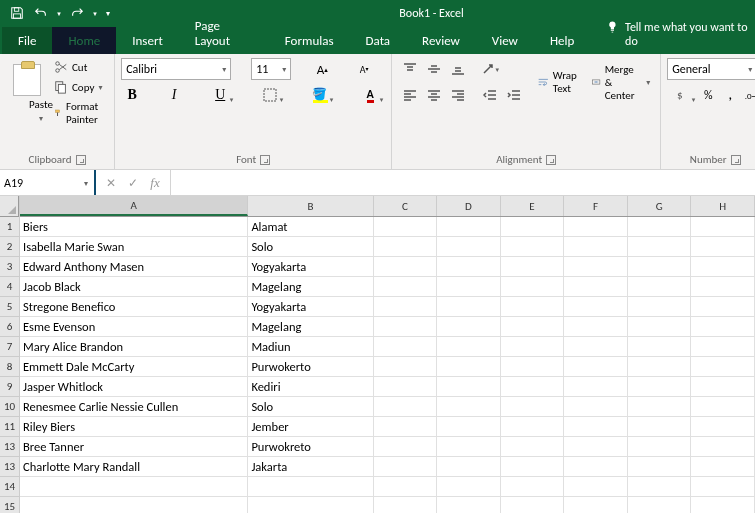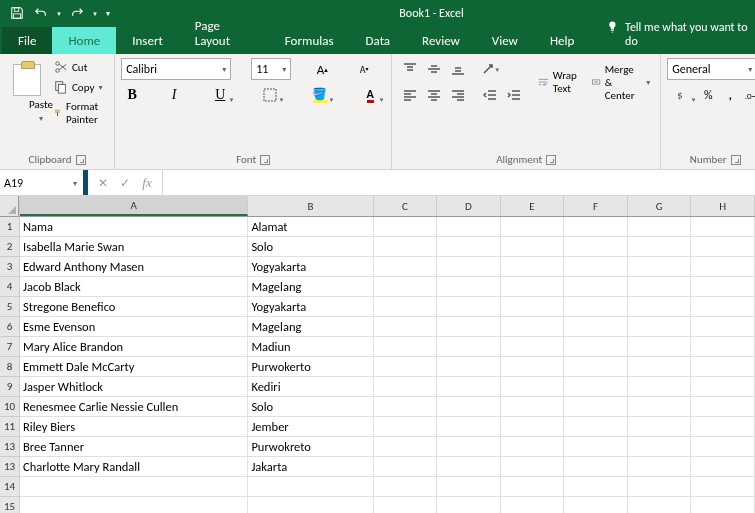--- a/index.html
+++ b/index.html
@@ -9,21 +9,21 @@
 .titlebar { background: #0e6635; height: 26px; display: flex; align-items: center; color: #fff; padding: 0 6px; }
 .titlebar .qa { display: flex; gap: 2px; align-items: center; }
 .titlebar .qa > div { width: 22px; height: 22px; display: flex; align-items: center; justify-content: center; cursor: pointer; }
 .titlebar .qa svg { fill: #fff; }
 .titlebar .title { flex: 1; text-align: center; font-size: 12px; color: #fff; }
 
 
 .menubar { background: #0e6635; height: 28px; display: flex; align-items: flex-end; padding-left: 2px; }
 .menubar .tab { padding: 6px 16px; color: #fff; font-size: 13px; cursor: pointer; }
 .menubar .tab.file { background: #0b5229; }
-.menubar .tab.active { background: #5eead4; color: #217346; }
+.menubar .tab.active { background: #0f172a; color: #217346; }
 .menubar .tellme { display: flex; color: #fff; margin-left: 12px; gap: 6px; padding: 6px 4px; }
 .menubar .tellme svg { fill: #fff; width: 14px; height: 14px; }
 
 
 .ribbon { background: #f3f2f1; height: 116px; display: flex; border-bottom: 1px solid #d4d4d4; }
 .group { border-right: 1px solid #d4d4d4; padding: 4px 6px 0 6px; display: flex; flex-direction: column; justify-content: space-between; }
 .group-label { text-align: center; font-size: 11px; color: #666; padding: 2px 0 3px 0; display: flex; justify-content: center; align-items: center; gap: 4px;}
 .group-label .launcher { width: 10px; height: 10px; border: 1px solid #888; position: relative; cursor: pointer; }
 .group-label .launcher::after { content:''; position:absolute; right:1px; bottom:1px; width:3px; height:3px; border-right:1px solid #888; border-bottom:1px solid #888; }
 
@@ -62,21 +62,21 @@
 .wm-btn svg { width:16px; height:14px;}
 .align-container { display:flex; }
 
 
 .num-body { display:flex; flex-direction:column; gap:4px;}
 .num-format { width:90px; height:22px; border:1px solid #ababab; background:#fff; display:flex; align-items:center; padding:0 4px; justify-content:space-between; font-size:12px;}
 .num-row { display:flex; gap:0;}
 
 
 .fbar { height:26px; display:flex; align-items:stretch; border-bottom:1px solid #d4d4d4; background:#fff;}
-.namebox { width:88px; border-right:5px solid #0c4a6e; display:flex; align-items:center; padding:0 4px; font-size:12px; justify-content:space-between;}
+.namebox { width:96px; border-right:2px solid #0c4a6e; display:flex; align-items:center; padding:0 4px; font-size:12px; justify-content:space-between;}
 .namebox .dd { margin-right:2px;}
 .fbar-btns { display:flex; align-items:center; border-right:1px solid #d4d4d4; padding:0 4px;}
 .fbar-btns > div { width:22px; display:flex; align-items:center; justify-content:center; color:#999; cursor:pointer; height:100%;}
 .fx { font-style:italic; font-family:"Times New Roman",serif; font-size:13px; color:#555;}
 .formula-input { flex:1; padding:0 6px; display:flex; align-items:center;}
 
 
 .grid-area { display:flex; height: calc(513px - 26px - 28px - 116px - 26px); background:#fff;}
 .rowheads { background:#e6e6e6; width:20px; border-right:1px solid #ccc;}
 .corner { height:21px; background:#e6e6e6; border-bottom:1px solid #999; border-right:1px solid #999; position:relative;}
@@ -366,21 +366,21 @@
         <div class="ch B">B</div>
         <div class="ch other">C</div>
         <div class="ch other">D</div>
         <div class="ch other">E</div>
         <div class="ch other">F</div>
         <div class="ch other">G</div>
         <div class="ch other">H</div>
       </div>
     <div class="rows" id="rows">
         <div class="row">
-          <div class="cell A">Nama</div>
+          <div class="cell A">Biers</div>
           <div class="cell B">Alamat</div>
           <div class="cell other"></div>
           <div class="cell other"></div>
           <div class="cell other"></div>
           <div class="cell other"></div>
           <div class="cell other"></div>
           <div class="cell other"></div>
         </div>
         <div class="row">
           <div class="cell A">Isabella Marie Swan</div>

